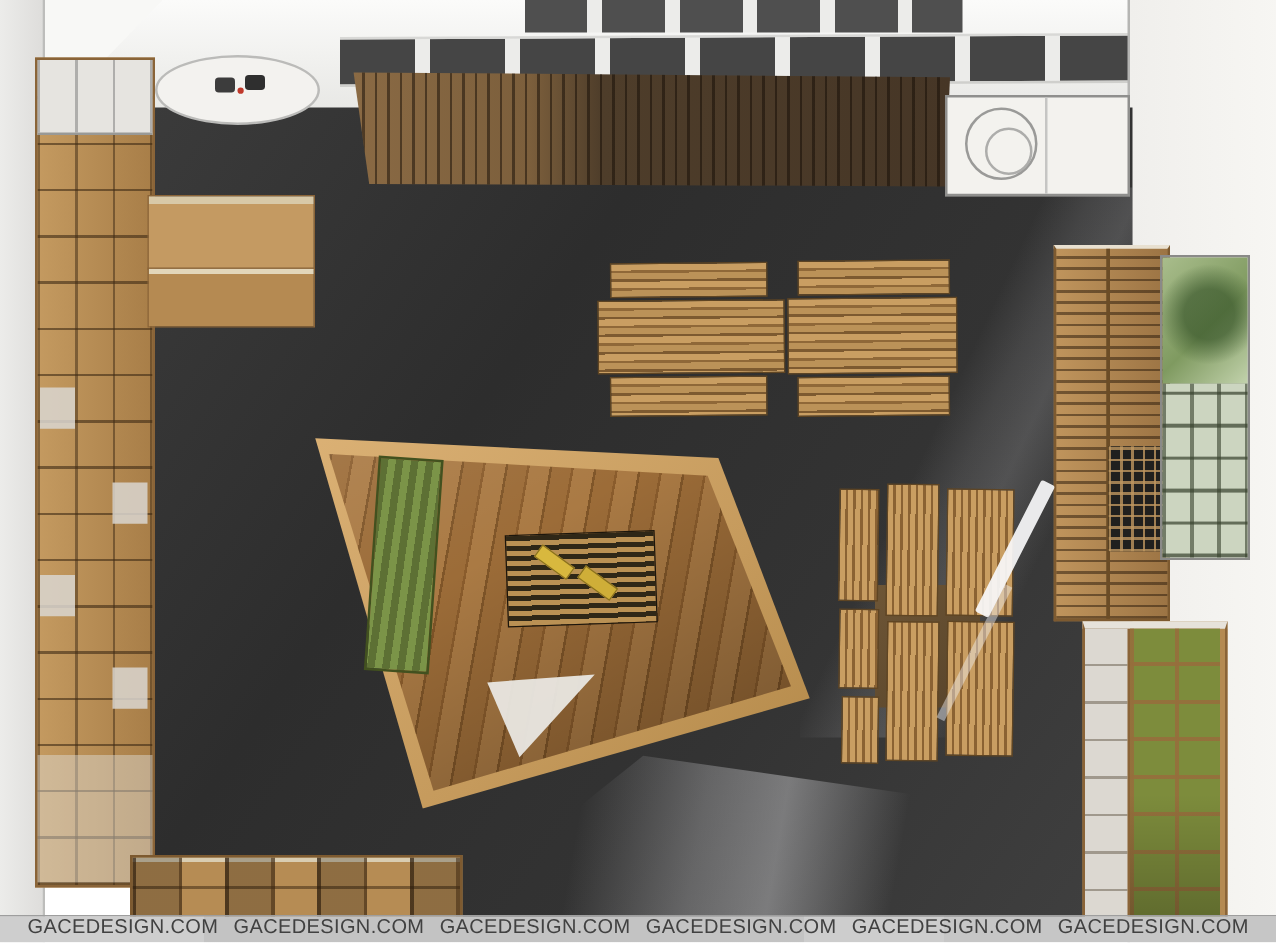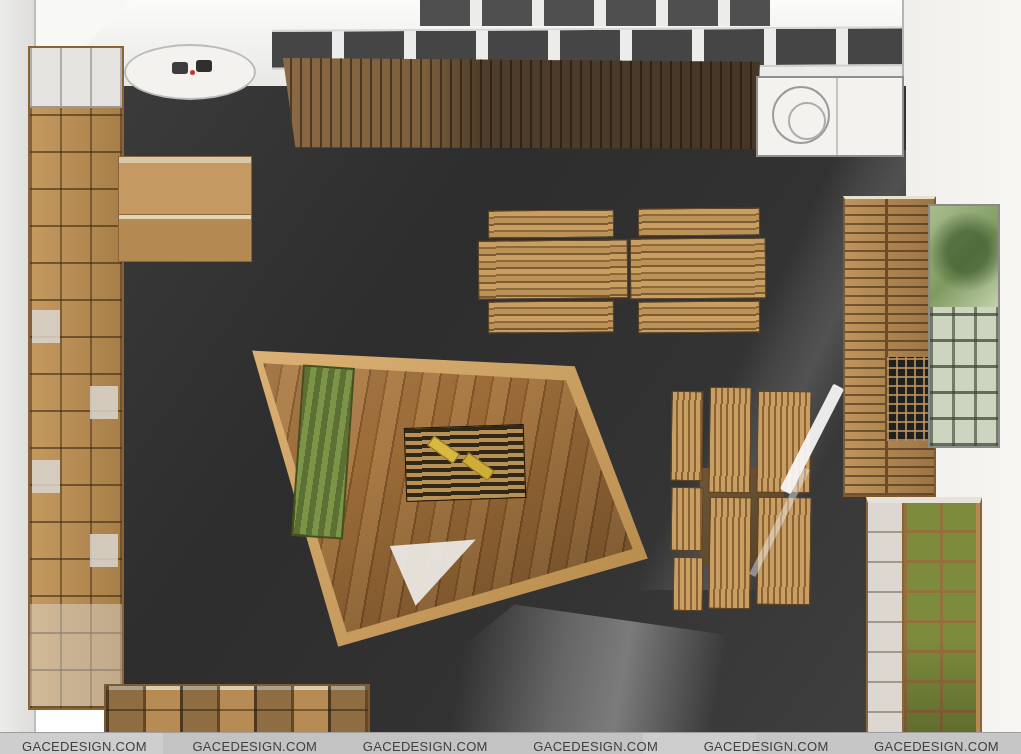--- a/index.html
+++ b/index.html
@@ -138,22 +138,22 @@
   .cubes-bottom{left:104px;top:684px;width:262px;height:50px;border:2px solid #7d5a30;
     background-color:#b68c54;
     background-image:repeating-linear-gradient(90deg,rgba(0,0,0,0.22) 0 37px,rgba(0,0,0,0) 37px 74px),
       repeating-linear-gradient(90deg,rgba(55,35,15,0.65) 0 3px,transparent 3px 37px),
       repeating-linear-gradient(0deg,rgba(55,35,15,0.5) 0 2px,transparent 2px 25px),
       linear-gradient(180deg,#d9cdb2 0 4px,rgba(0,0,0,0) 4px);}
 
   
   .wm-bar{left:0;top:732px;width:1021px;height:22px;box-sizing:border-box;
     background:linear-gradient(90deg,#cecece 0 16%,#c3c3c3 16% 63%,#cdcdcd 63% 74%,#c6c6c6 74% 100%);
-    border-top:1px solid #9e9e9e;display:flex;align-items:flex-end;justify-content:space-between;
-    padding:0 22px;font-size:13px;color:#414141;letter-spacing:0.3px;}
+    border-top:1px solid #9e9e9e;display:flex;align-items:flex-start;justify-content:space-between;
+    padding:0 22px;font-size:16px;color:#414141;letter-spacing:0.3px;}
   .wm-text{white-space:nowrap;}
 </style>
 </head>
 <body>
 
 <div id="stage">
 
   <div class="abs ceiling"></div>
   <div class="abs sky-back"></div>
   <div class="abs sky-front"></div>

